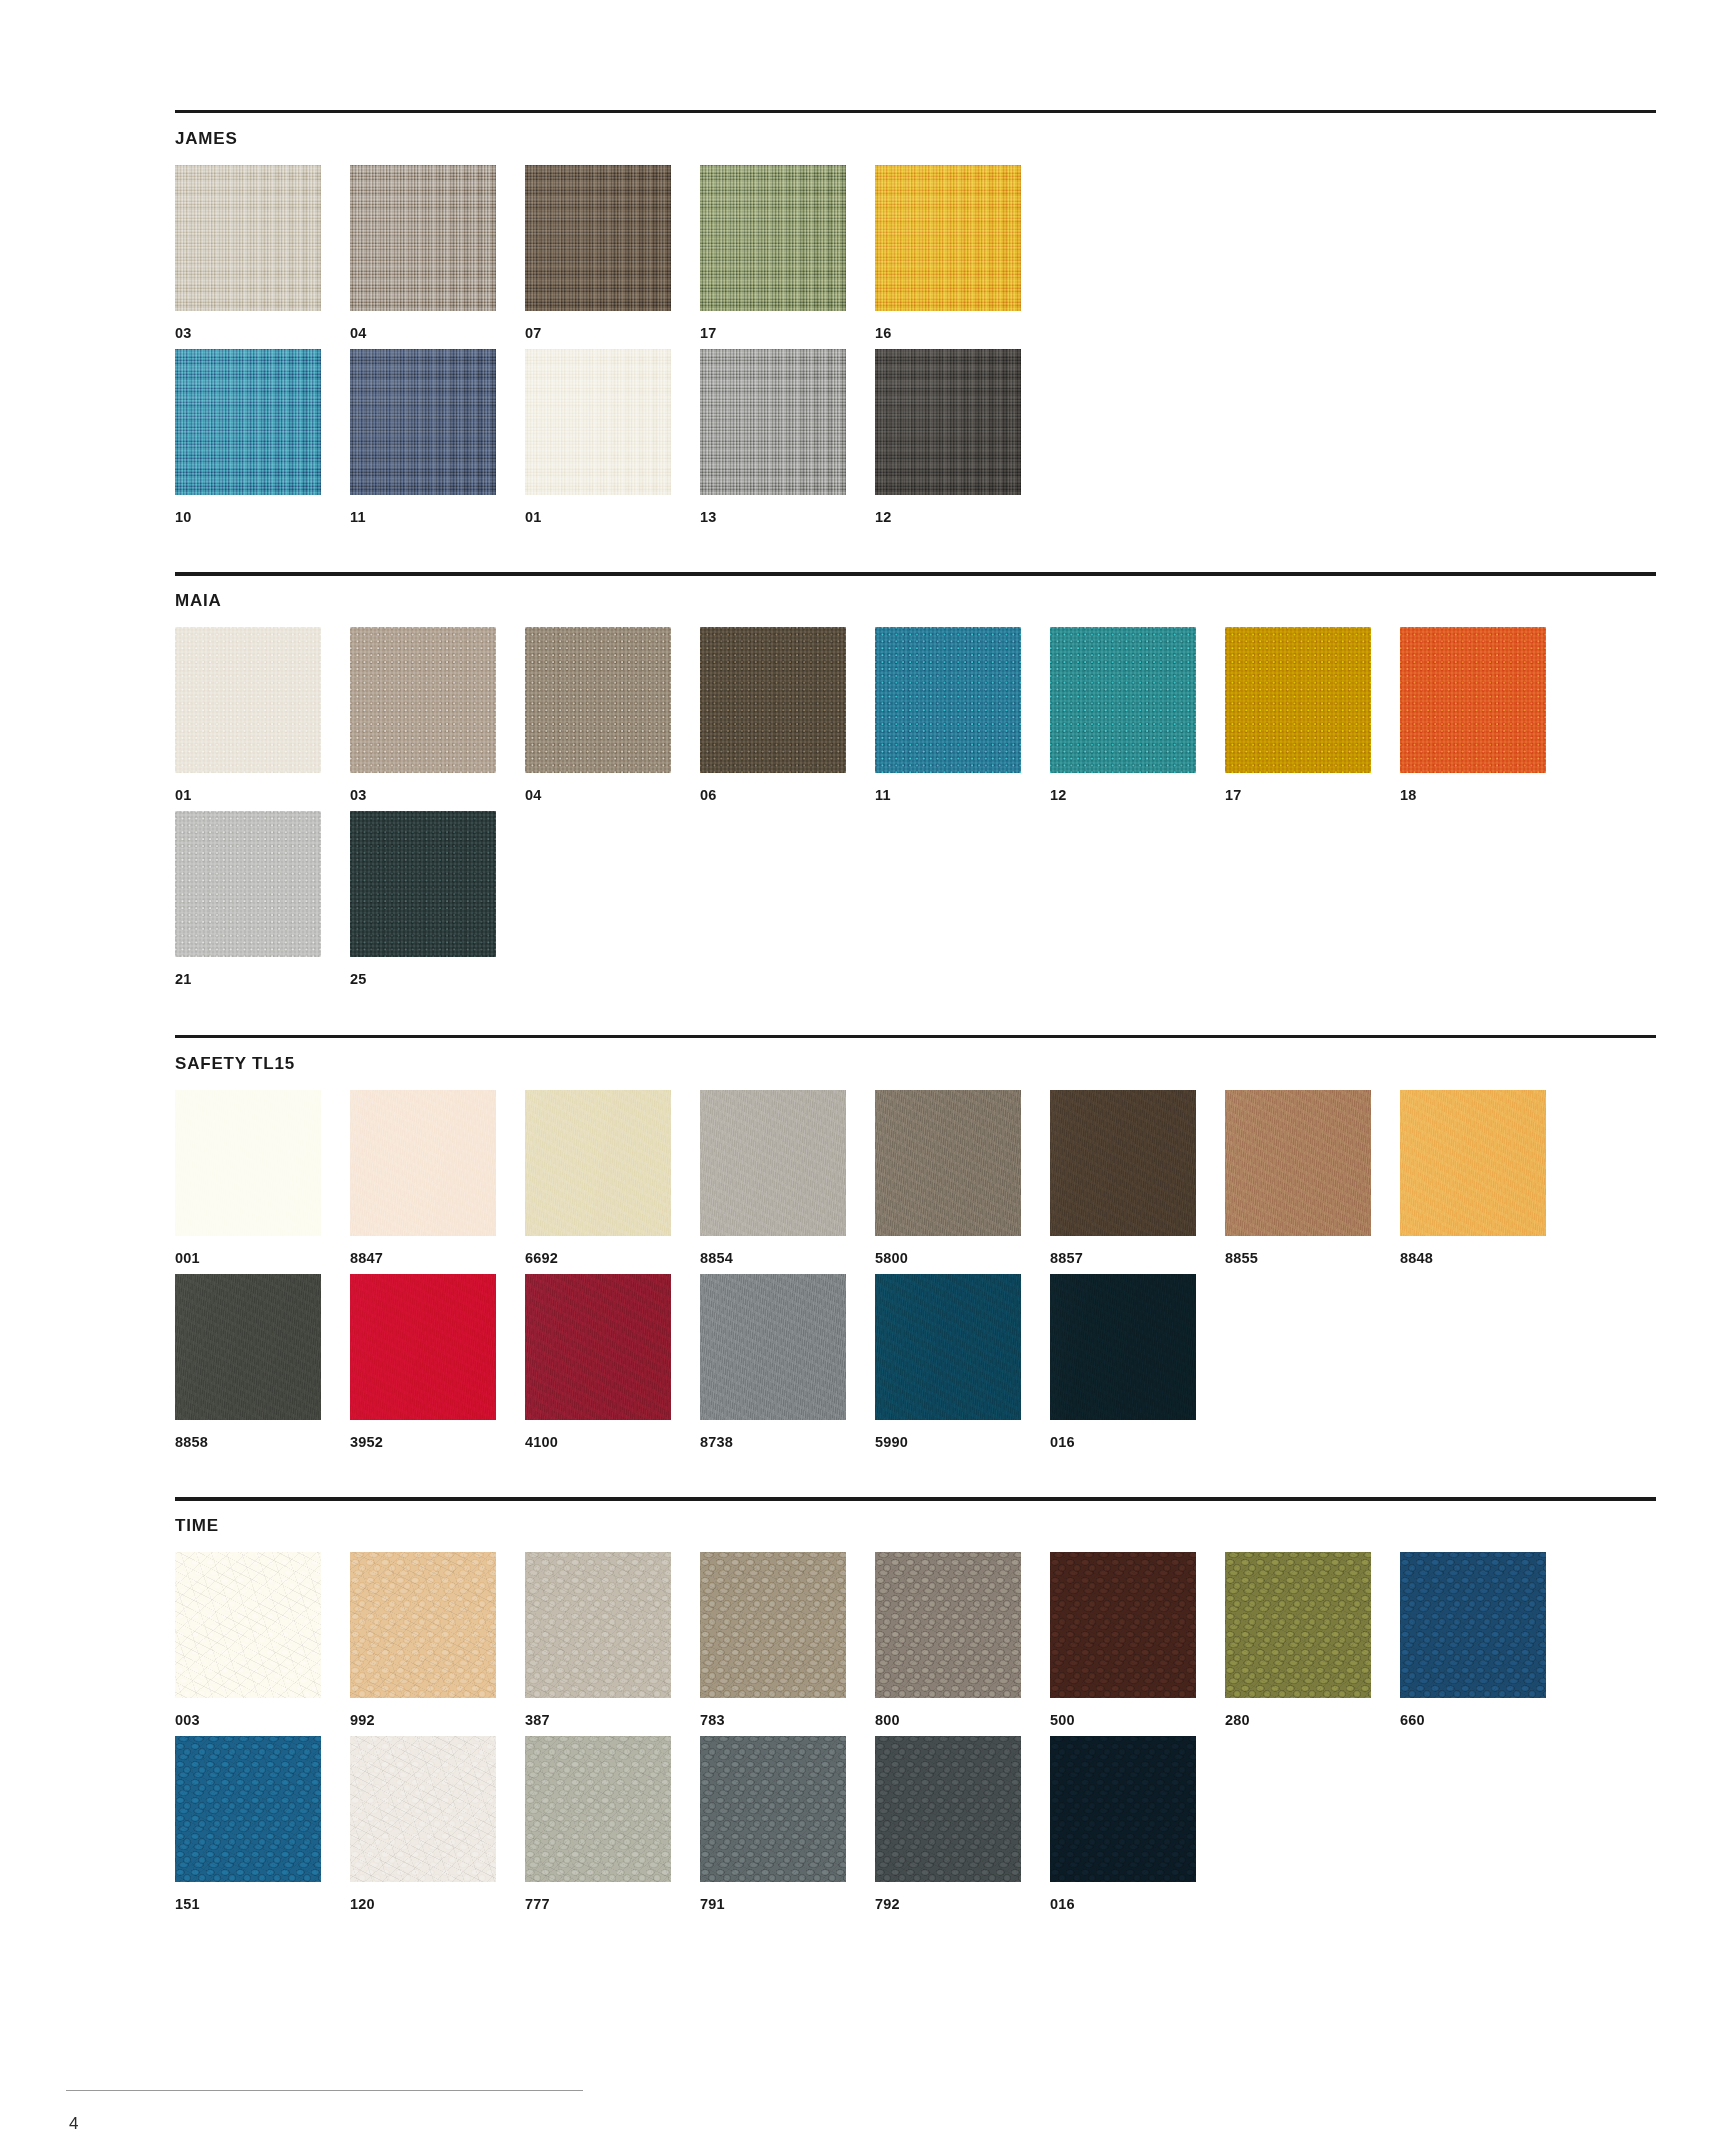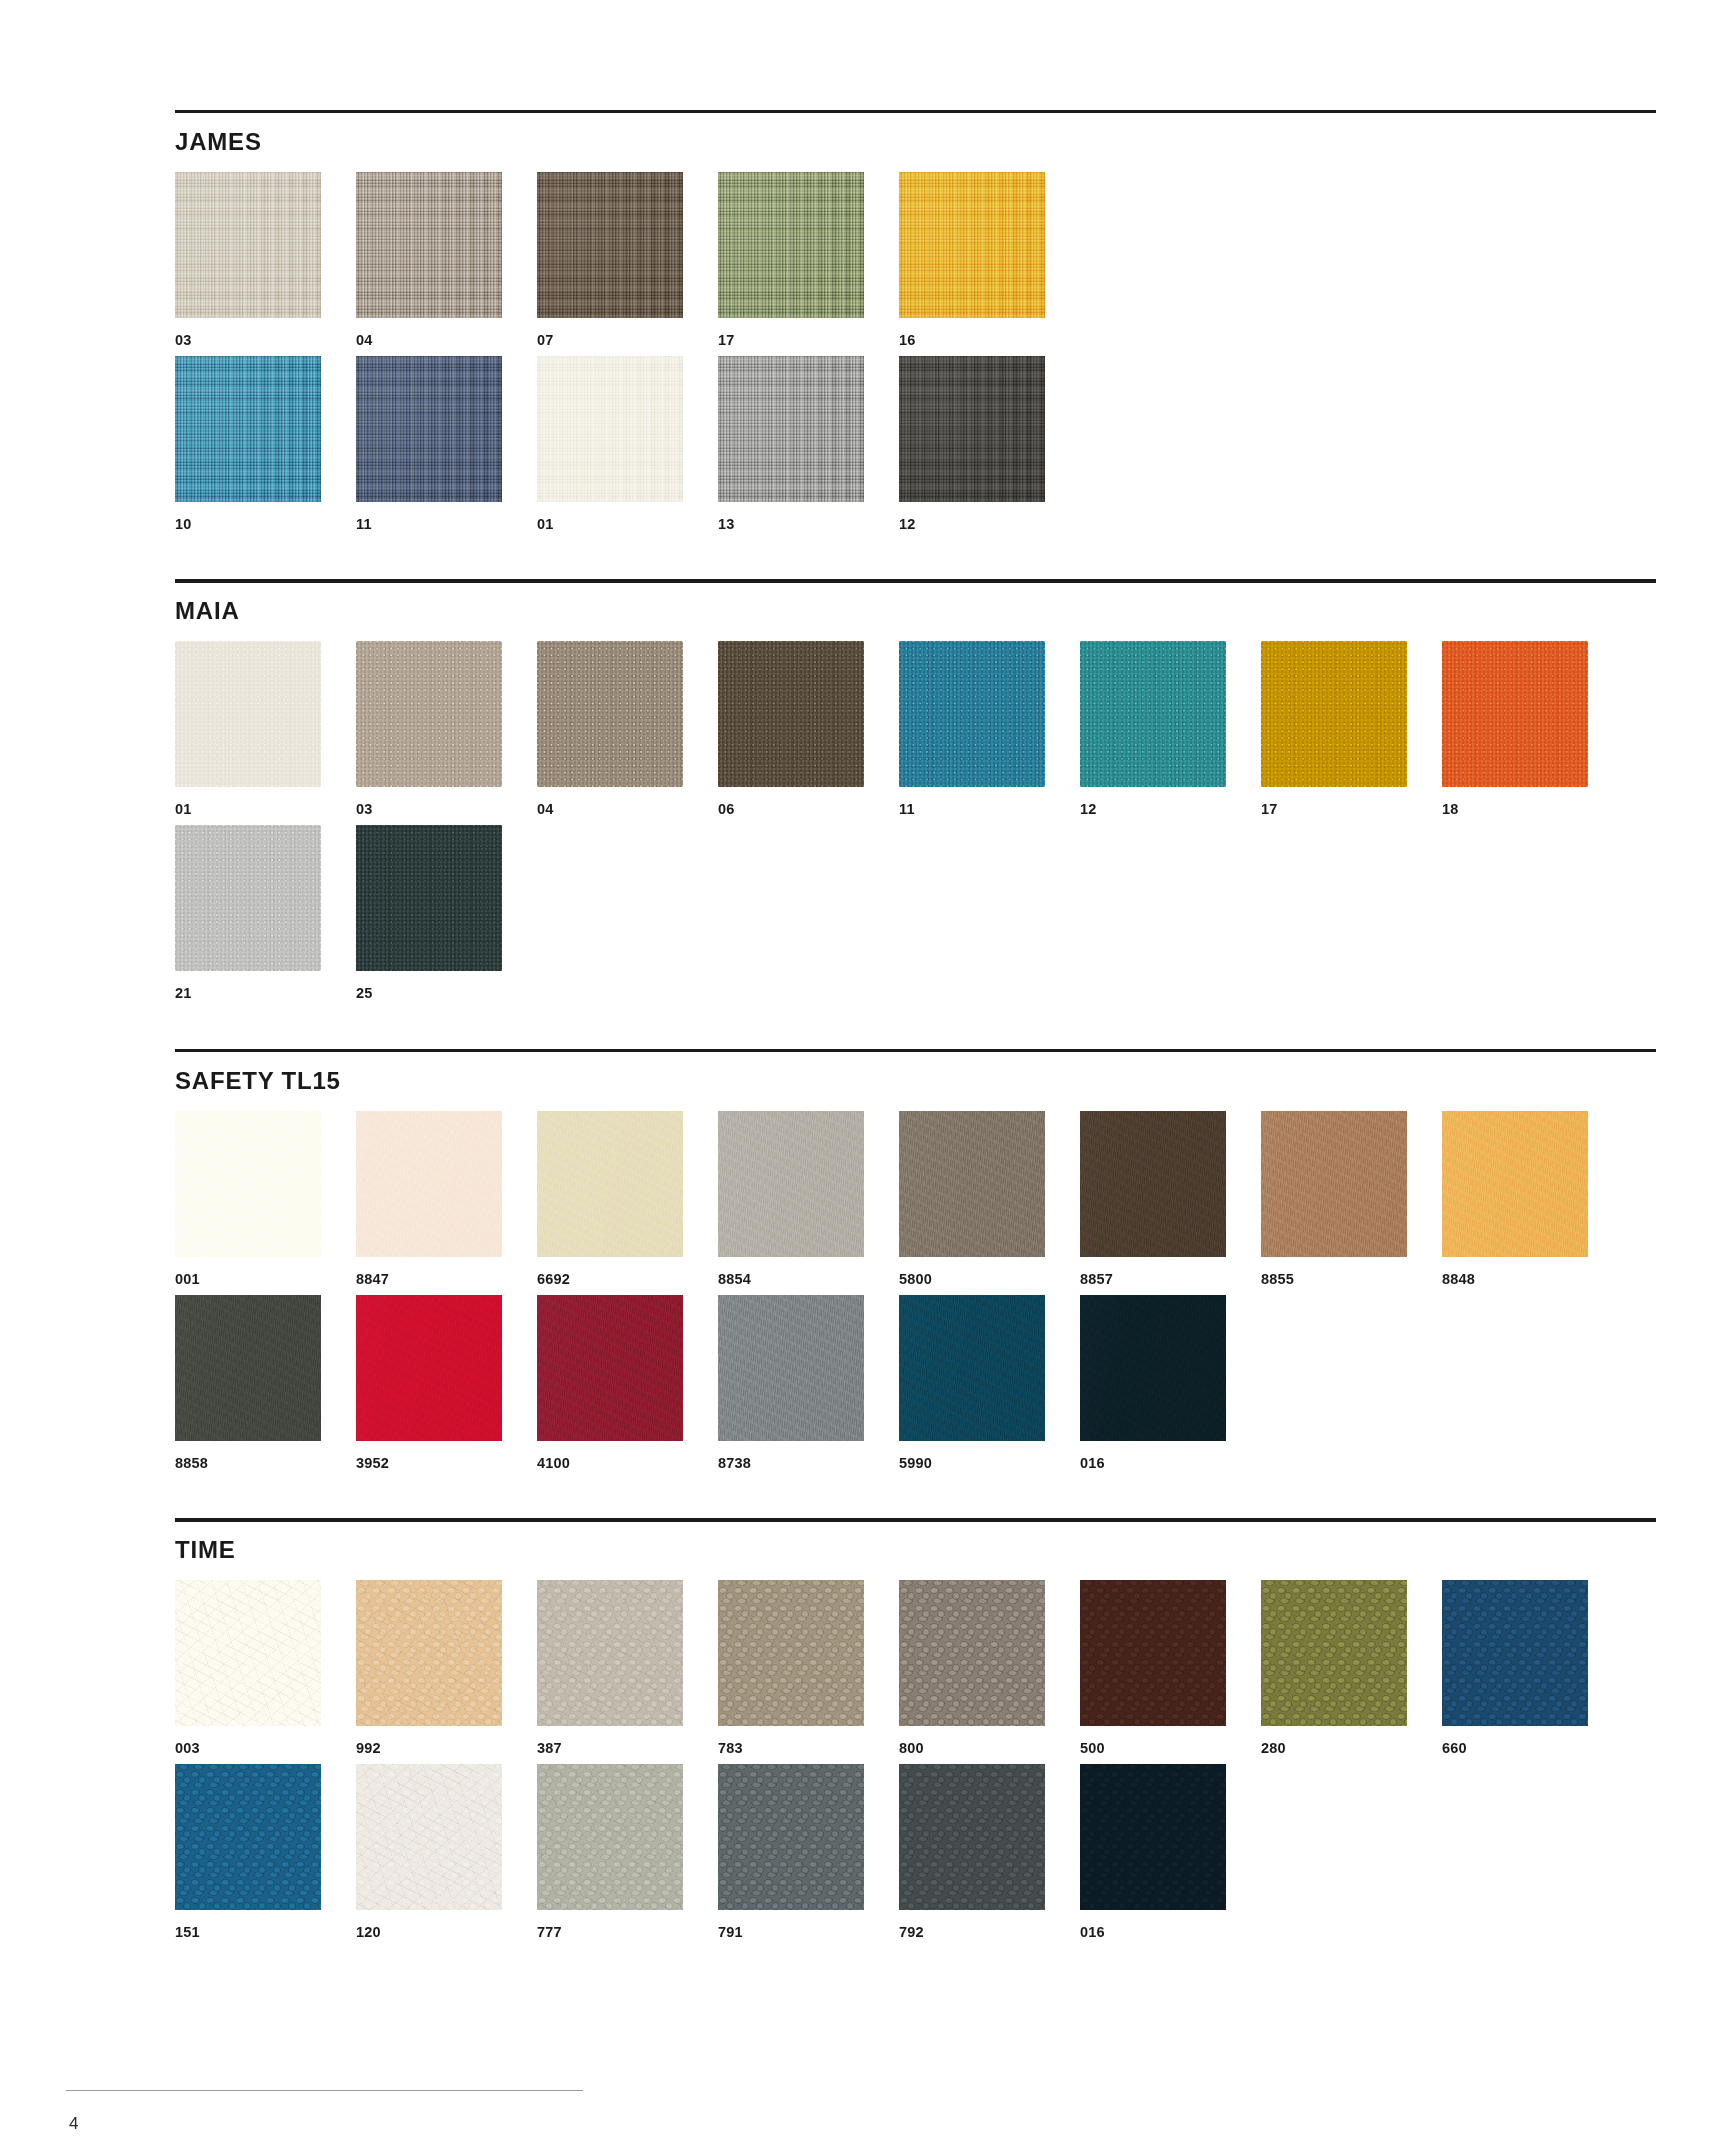--- a/index.html
+++ b/index.html
@@ -31,33 +31,33 @@
   
   .section { margin-bottom: 0px; }
 
   .section-rule {
     width: 1481px;
     height: 3.4px;
     background: #1a1a1a;
   }
 
   .section-title {
-    font-size: 24px;
+    font-size: 17px;
     font-weight: bold;
     letter-spacing: 0.8px;
     color: #1a1a1a;
     margin-top: 16.5px;
     margin-bottom: 18px;
     line-height: 1;
   }
 
   
   .swatch-row {
     display: flex;
-    gap: 16px;
+    gap: 10px;
     margin-bottom: 8.3px;
   }
 
   .swatch-cell {
     width: 165px;
     flex: 0 0 165px;
   }
 
   .swatch {
     width: 146px;

